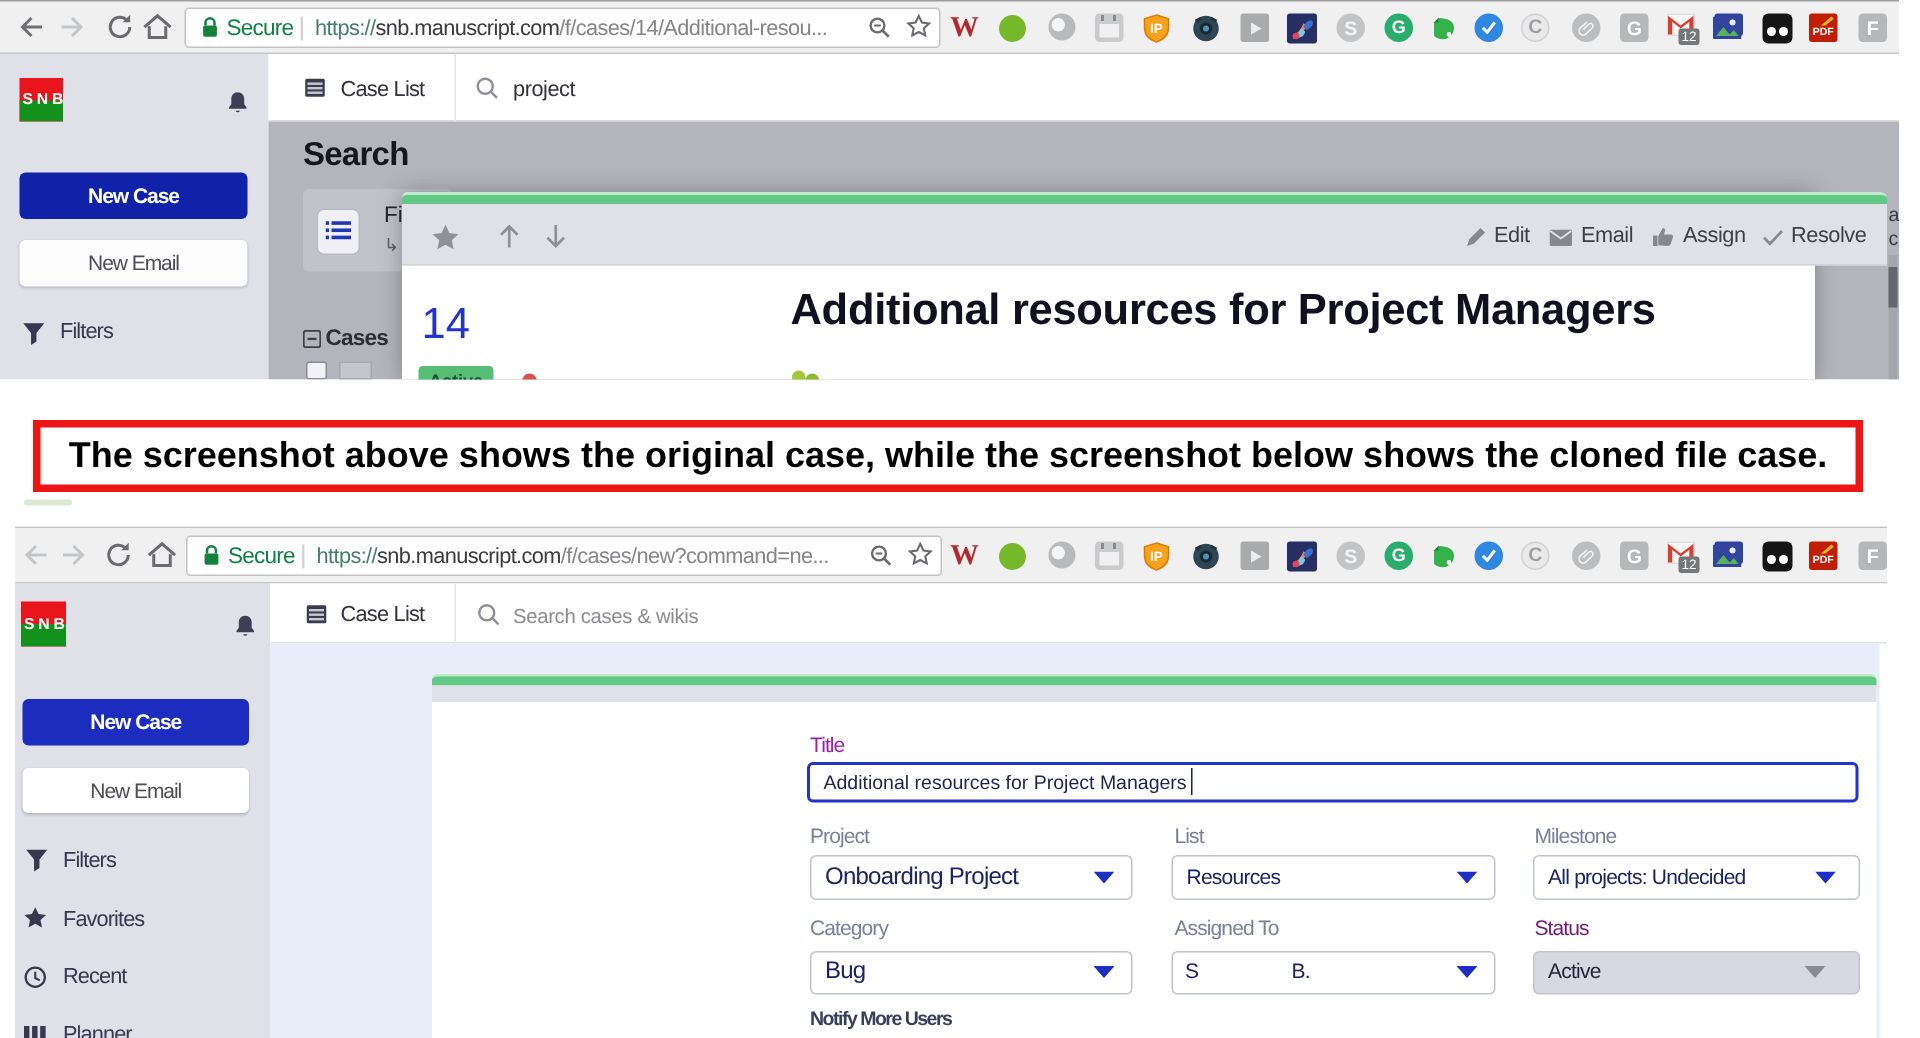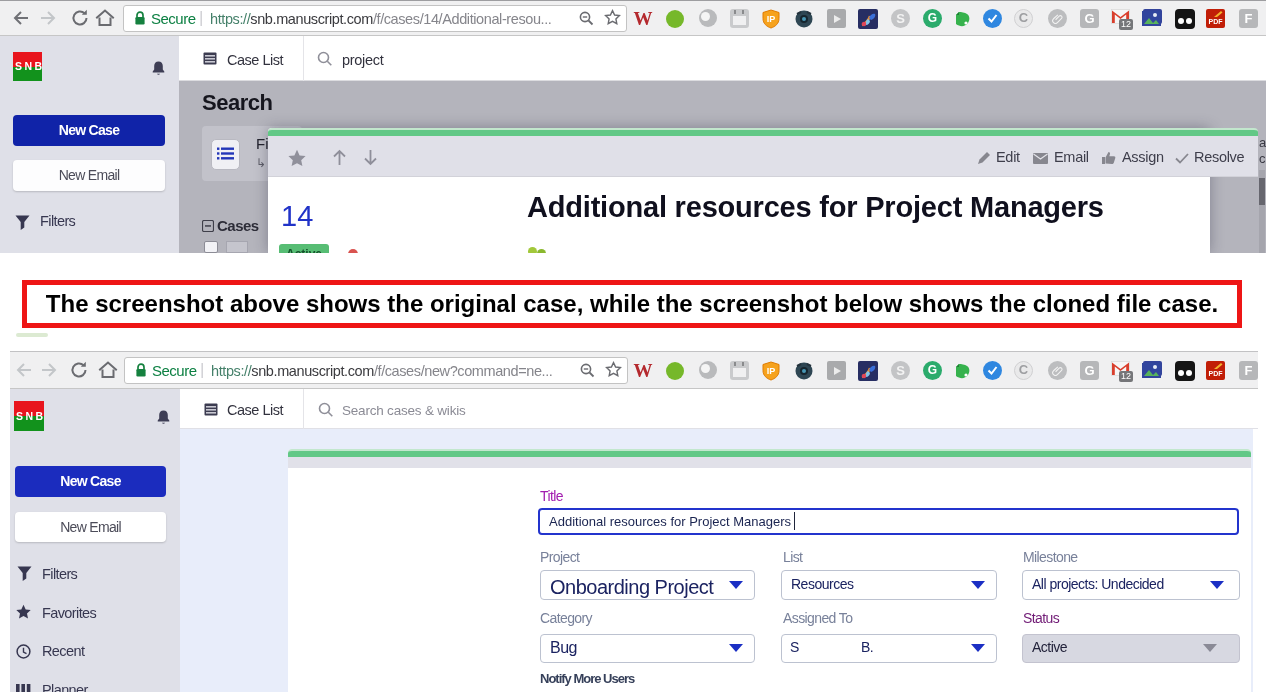--- a/index.html
+++ b/index.html
@@ -409,21 +409,21 @@
         <span class="abs" style="left:530px;top:137px;font-size:14px;letter-spacing:-0.6px;color:#a21caf;">Title</span>
         <div class="abs" style="left:528px;top:157px;width:701px;height:27px;background:#fff;border:2px solid #2334cd;border-radius:4px;box-sizing:border-box;"></div>
         <span class="abs" style="left:539px;top:163px;font-size:13px;letter-spacing:0px;color:#1a2450;">Additional resources for Project Managers</span>
         <div class="abs" style="left:784px;top:161px;width:1px;height:18px;background:#20263c;"></div>
 
         <span class="abs" style="left:530px;top:198px;font-size:14px;letter-spacing:-0.6px;color:#78819a;">Project</span>
         <span class="abs" style="left:773px;top:198px;font-size:14px;letter-spacing:-0.6px;color:#78819a;">List</span>
         <span class="abs" style="left:1013px;top:198px;font-size:14px;letter-spacing:-0.6px;color:#78819a;">Milestone</span>
 
         <div class="abs" style="left:530px;top:219px;width:215px;height:30px;background:#fff;border:1px solid #bcc2d0;border-radius:4px;box-sizing:border-box;"></div>
-        <span class="abs" style="left:540px;top:225px;font-size:20px;letter-spacing:-0.5px;color:#1b2361;">Onboarding Project</span>
+        <span class="abs" style="left:540px;top:225px;font-size:16px;letter-spacing:-0.5px;color:#1b2361;">Onboarding Project</span>
         <svg class="abs" style="left:719px;top:230px;" width="14" height="8" viewBox="0 0 14 8">
             <path d="M0 0h14L7 8z" fill="#1b2fc4"></path>
           </svg>
 
         <div class="abs" style="left:771px;top:219px;width:216px;height:30px;background:#fff;border:1px solid #bcc2d0;border-radius:4px;box-sizing:border-box;"></div>
         <span class="abs" style="left:781px;top:225px;font-size:14px;letter-spacing:-0.5px;color:#1b2361;">Resources</span>
         <svg class="abs" style="left:961px;top:230px;" width="14" height="8" viewBox="0 0 14 8">
             <path d="M0 0h14L7 8z" fill="#1b2fc4"></path>
           </svg>
 

